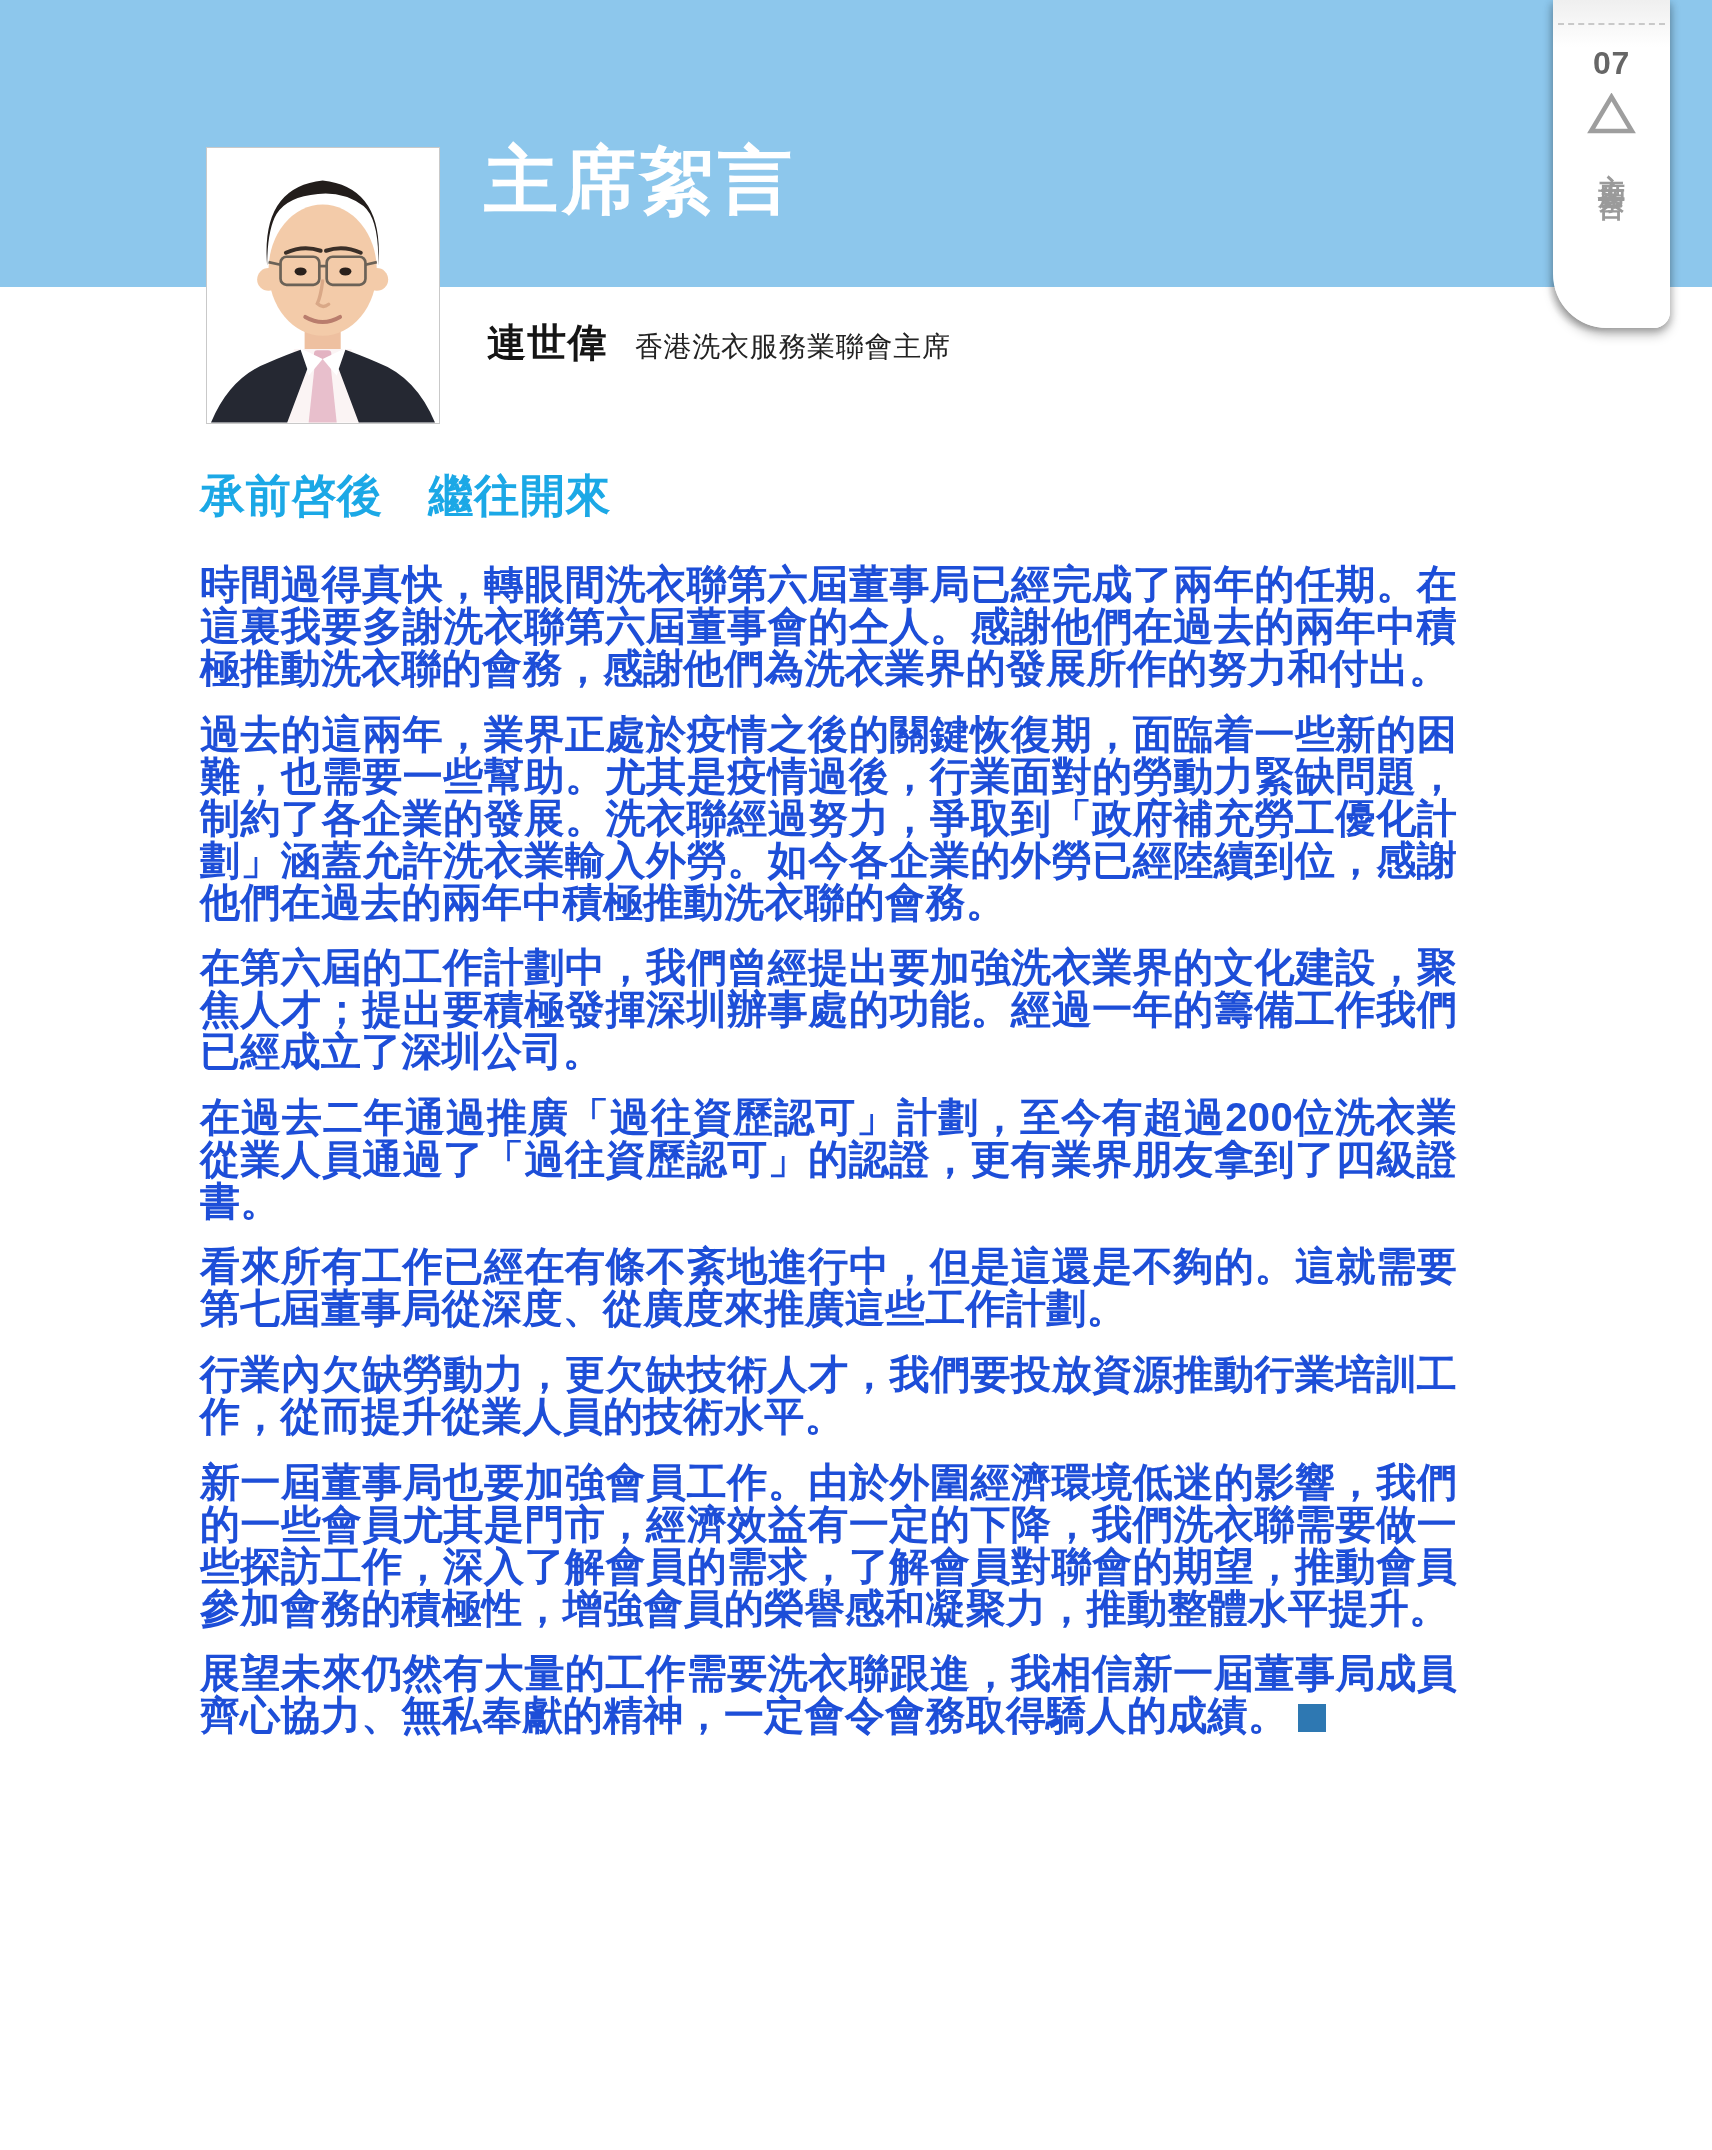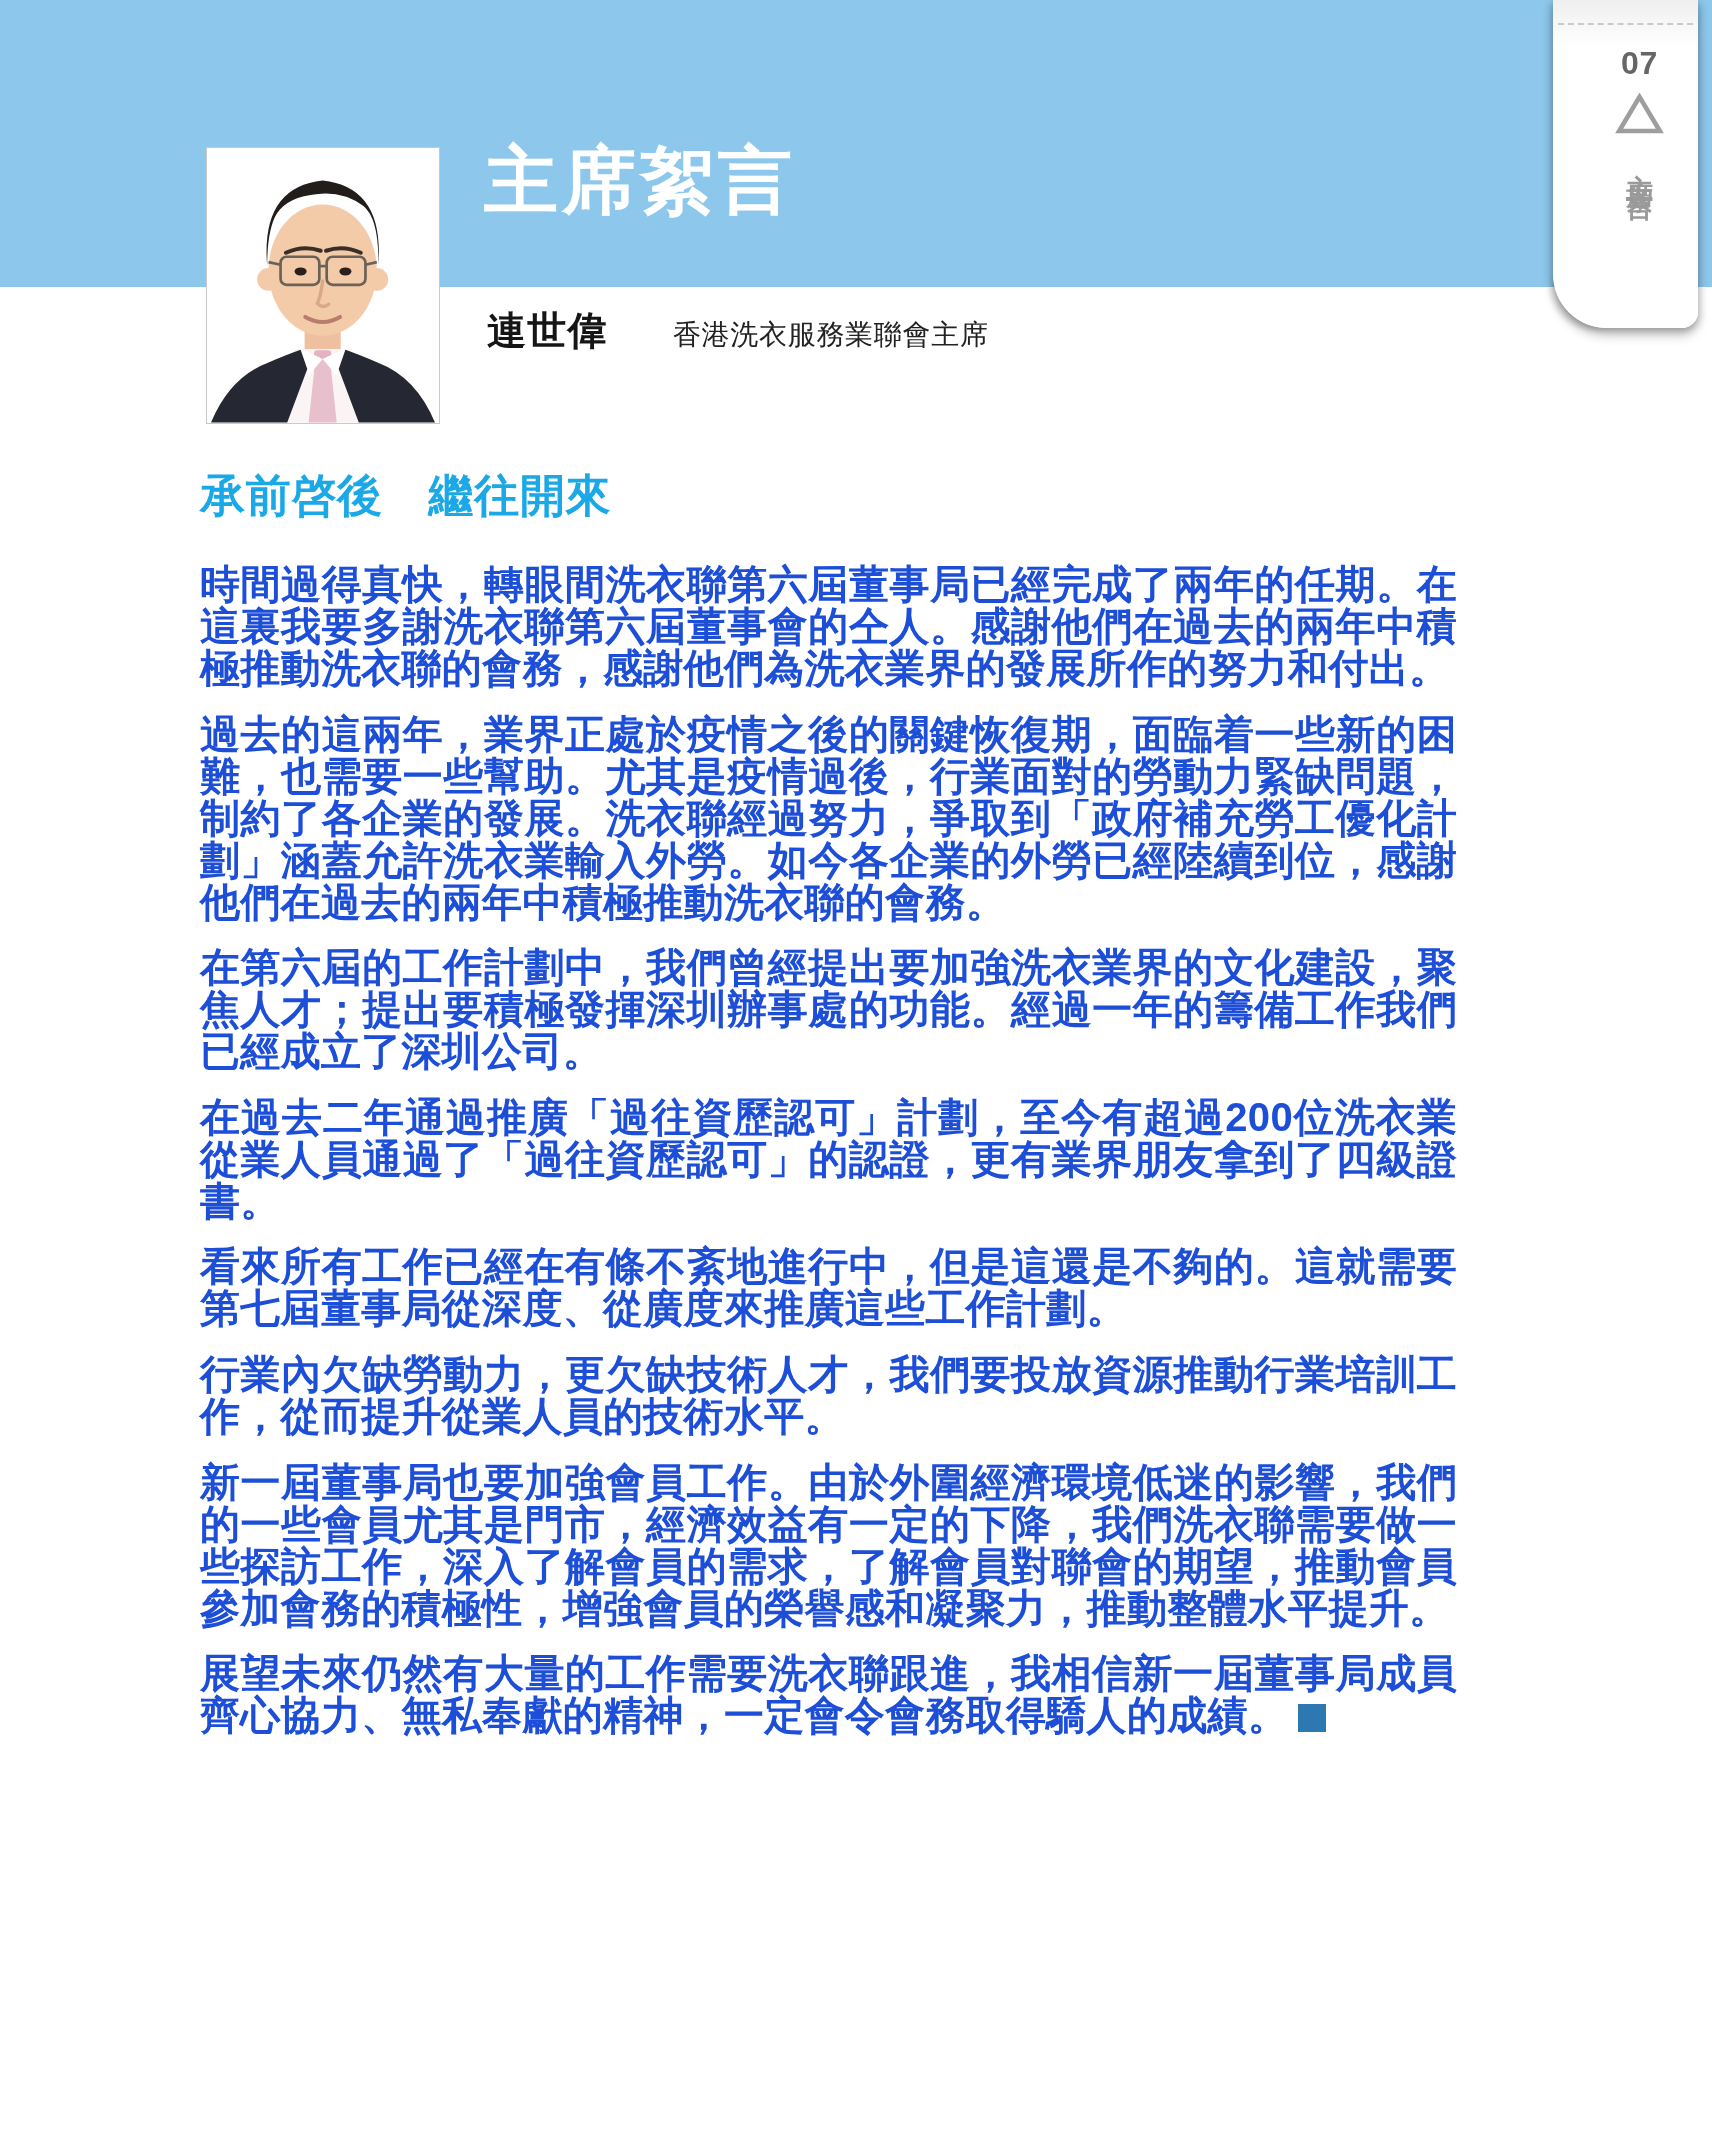--- a/index.html
+++ b/index.html
@@ -14,34 +14,34 @@
     position:absolute;left:206px;top:147px;width:234px;height:277px;
     background:#ffffff;border:1.3px solid #c9c9c9;box-sizing:border-box;z-index:3;
   }
   .photo svg{display:block;width:100%;height:100%;}
   
   .page-title{
     position:absolute;left:484px;top:134px;margin:0;z-index:3;
     font-size:74px;line-height:94px;font-weight:bold;color:#ffffff;letter-spacing:4px;
   }
   
-  .byline{position:absolute;left:487px;top:304px;z-index:3;display:flex;align-items:baseline;gap:38px;}
+  .byline{position:absolute;left:487px;top:316px;z-index:3;display:flex;align-items:baseline;}
   .byline .name{font-size:39px;font-weight:bold;color:#151515;letter-spacing:1.3px;}
   .byline .role{font-size:28px;color:#222222;margin-left:27px;letter-spacing:0.7px;}
   
   .tab-curl{
     position:absolute;left:1541px;top:268px;width:81px;height:71px;z-index:1;
     background:radial-gradient(ellipse at 65% 30%, rgba(0,0,0,0.40), rgba(0,0,0,0) 62%);
   }
   .tab{
     position:absolute;left:1553px;top:0;width:117px;height:328px;z-index:2;
     background:linear-gradient(#efefef, #ffffff 47px);
     border-radius:0 0 16px 54px;
     box-shadow:0 6.7px 10.8px rgba(0,0,0,0.25), -2.7px 2.7px 6.7px rgba(0,0,0,0.10), 2.7px 2.7px 6.7px rgba(0,0,0,0.10);
-    display:flex;flex-direction:column;align-items:center;padding-left:28px;
+    display:flex;flex-direction:column;align-items:center;
   }
   .stitch{position:absolute;left:5.4px;right:5.4px;top:23px;border-top:2.7px dashed #c9c9c9;}
   .tab-number{margin-top:45px;font-size:32px;font-weight:bold;color:#666666;letter-spacing:0.7px;}
   .tab-triangle{margin-top:10.8px;width:49px;height:42px;}
   .tab-triangle path{fill:none;stroke:#9e9e9e;stroke-width:7;stroke-linejoin:miter;}
   .tab-vtitle{
     margin-top:17.5px;writing-mode:vertical-rl;text-orientation:upright;
     font-size:27px;color:#9a9a9a;letter-spacing:6px;font-weight:bold;
   }
   

